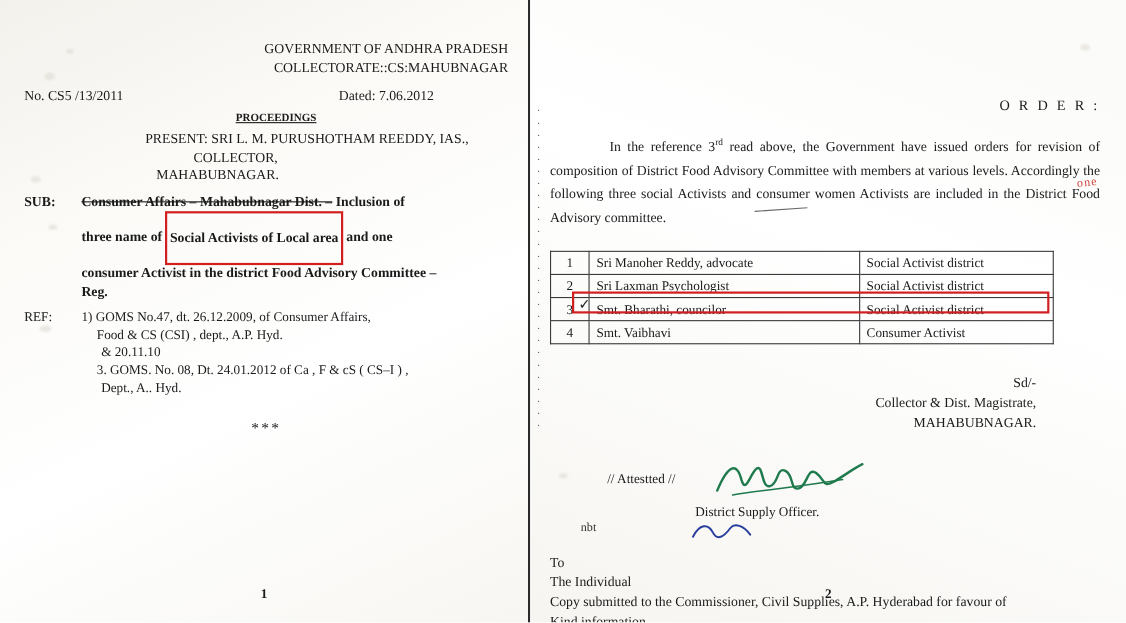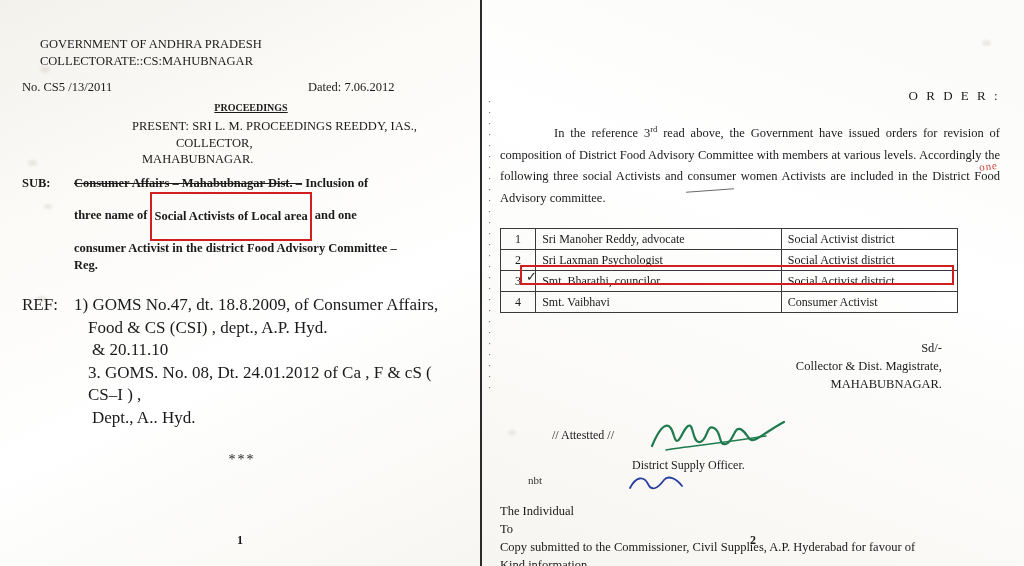--- a/index.html
+++ b/index.html
@@ -60,21 +60,21 @@
   .hdr-title {
     text-align: center;
     font-weight: bold;
     letter-spacing: .2px;
     font-size: 13.5px;
     margin-left: 40px;
   }
   .hdr-title .l2 { display: block; }
   .gov {
     margin-top: 12px;
-    text-align: left;
+    text-align: right;
     font-size: 12.5px;
     margin-left: 18px;
   }
   .no-row {
     margin-top: 10px;
     position: relative;
     height: 16px;
     font-size: 12.5px;
   }
   .no-row .refno { position: absolute; left: 0; top: 0; }
@@ -119,23 +119,23 @@
   }
   .hl-box {
     display: inline-block;
     padding: 16px 2px;
     border: 2px solid #d11f1f;
     line-height: 1.05;
     position: relative;
     top: 1px;
   }
   .ref-block {
-    margin-top: 21px;
-    position: relative;
-    font-size: 17px;
+    margin-top: 8px;
+    position: relative;
+    font-size: 12px;
   }
   .ref-list {
     margin-left: 52px;
   }
   .ref-list .ln { display: block; }
   .ref-list .i1 { margin-left: 14px; }
   .ref-list .i2 { margin-left: 18px; }
   .stars {
     margin-top: 22px;
     text-align: center;
@@ -317,21 +317,21 @@
       </div>
 
       <div class="no-row">
         <span class="refno">No. CS5 /13/2011</span>
         <span class="dated">Dated: 7.06.2012</span>
       </div>
 
       <div class="proceedings">PROCEEDINGS</div>
 
       <div class="present">
-        <span class="ln">PRESENT:  SRI L. M. PROCEEDINGS REEDDY,  IAS.,</span>
+        <span class="ln">PRESENT:  SRI L. M. PURUSHOTHAM REEDDY,  IAS.,</span>
         <span class="ln c1">COLLECTOR,</span>
         <span class="ln c2">MAHABUBNAGAR.</span>
       </div>
 
       <div class="sub-block">
         <span class="lbl">SUB:</span>
         <div class="body-ind">
           <span class="ln">
             <span class="strike-word">Consumer Affairs – Mahabubnagar Dist. –</span>
             <span>Inclusion of</span>
@@ -342,21 +342,21 @@
             <span>and one</span>
           </span>
           <span class="ln">consumer Activist in the district Food Advisory Committee –</span>
           <span class="ln">Reg.</span>
         </div>
       </div>
 
       <div class="ref-block">
         <span class="lbl">REF:</span>
         <div class="ref-list">
-          <span class="ln">1) GOMS No.47, dt. 18.8.2009, of Consumer Affairs,</span>
+          <span class="ln">1) GOMS No.47, dt. 26.12.2009, of Consumer Affairs,</span>
           <span class="ln i1">Food  &amp;  CS (CSI) , dept., A.P. Hyd.</span>
           <span class="ln i2">&amp; 20.11.10</span>
           <span class="ln i1">3. GOMS. No. 08, Dt. 24.01.2012 of Ca , F &amp; cS ( CS–I ) ,</span>
           <span class="ln i2">Dept., A.. Hyd.</span>
         </div>
       </div>
 
       <div class="stars">***</div>
     </div>
 
@@ -427,22 +427,22 @@
 
         <svg class="sig-blue" viewBox="0 0 60 24">
           <path d="M4 16 C10 4, 18 4, 22 12 C26 20, 32 16, 38 8 C42 3, 50 6, 56 14" fill="none" stroke="#2b3f9e" stroke-width="1.8" stroke-linecap="round"></path>
         </svg>
 
         <div class="nbt">nbt</div>
         <div class="dso">District Supply Officer.</div>
       </div>
 
       <div class="tail">
+        <span class="ln">To</span>
         <span class="ln">The Individual</span>
-        <span class="ln">To</span>
         <span class="ln">Copy submitted to the Commissioner, Civil Supplies, A.P. Hyderabad for favour of</span>
         <span class="ln">Kind information.</span>
       </div>
     </div>
 
     <div class="pagenum">2</div>
   </div>
 
 </div>
 

